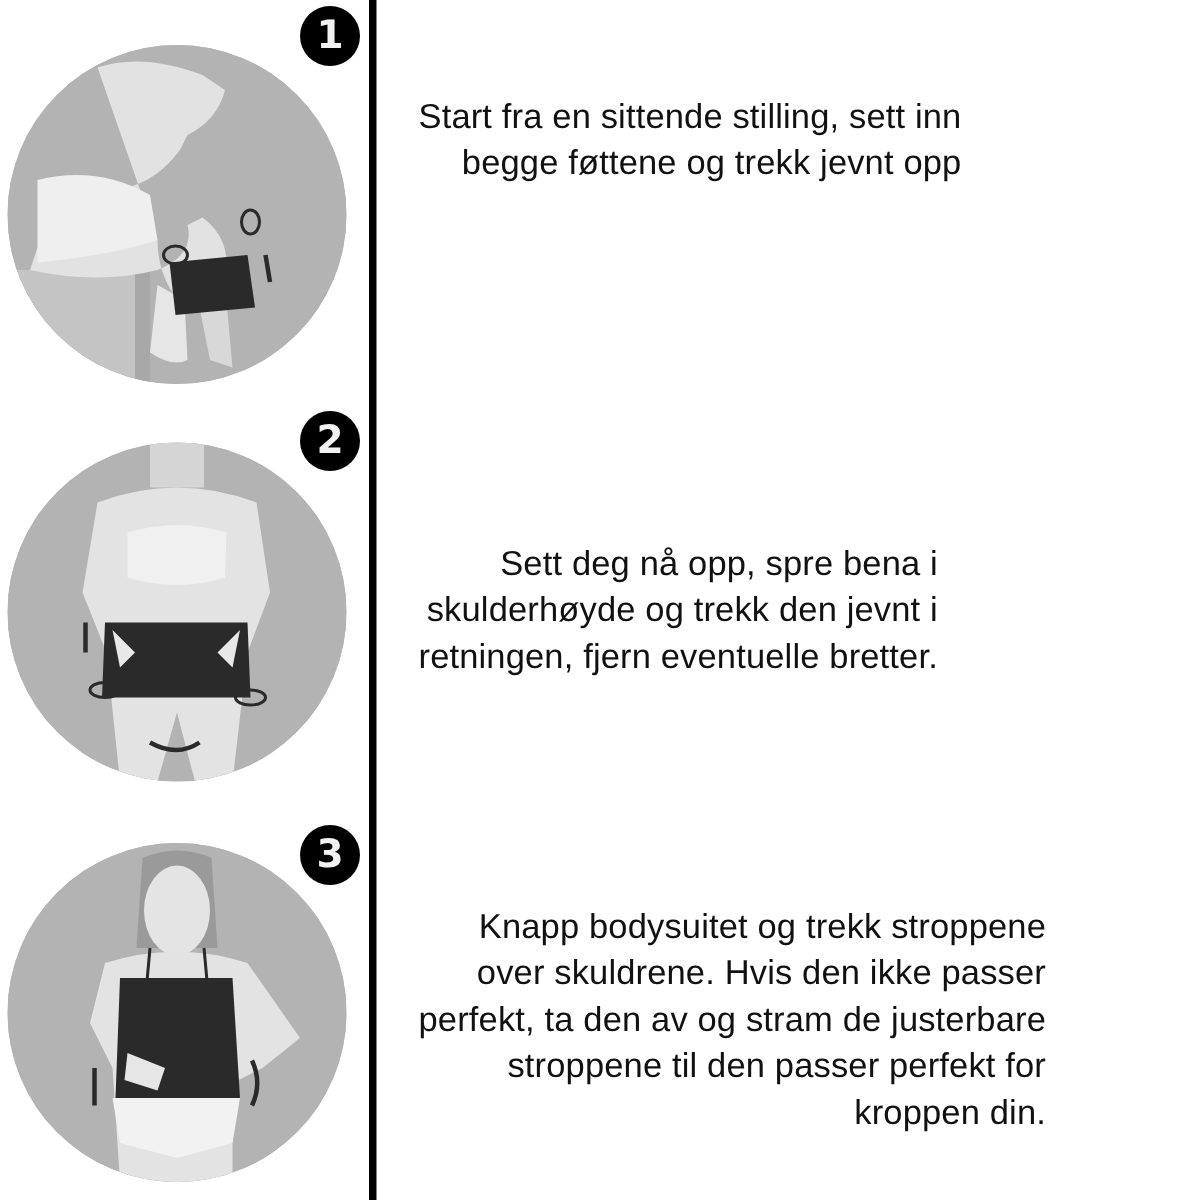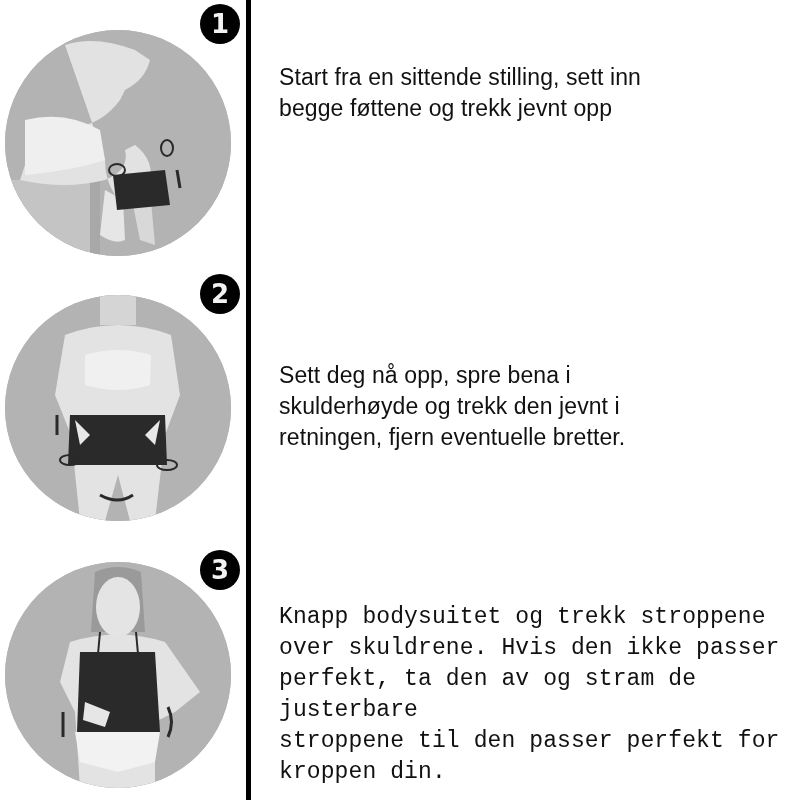--- a/index.html
+++ b/index.html
@@ -3,21 +3,21 @@
 <meta charset="utf-8">
 <style>
   html, body { margin:0; padding:0; background:#ffffff; }
   body { width:800px; height:800px; position:relative; overflow:hidden; font-family:"Liberation Sans", sans-serif; }
   .vline { position:absolute; left:246px; top:0; width:5px; height:800px; background:#000; }
   .step { position:absolute; left:0; width:800px; }
   .circle { position:absolute; left:5px; width:226px; height:226px; border-radius:50%; background:#b3b3b3; overflow:hidden; }
   .circle svg { width:100%; height:100%; display:block; }
   .badge { position:absolute; left:200px; width:40px; height:40px; border-radius:50%; background:#000; color:#f2f2f2;
            font-weight:bold; font-size:26px; line-height:40px; text-align:center; font-family:"DejaVu Sans", sans-serif; }
-  .text { position:absolute; left:279px; font-size:23px; line-height:31px; color:#111; letter-spacing:0.1px; white-space:pre-line; }
+  .text { position:absolute; left:279px; font-size:23px; line-height:31px; color:#111; letter-spacing:0.1px; white-space:pre-line;text-align:right; }
 </style>
 </head>
 <body>
 
 <div class="vline"></div>
 
 <div class="step" style="top:0;">
   <div class="circle" style="top:30px;">
     <svg viewBox="0 0 226 226">
       <rect x="0" y="0" width="226" height="226" fill="#b3b3b3"></rect>
@@ -70,18 +70,18 @@
       <path d="M75 90 L150 90 L155 170 L72 170 Z" fill="#2a2a2a"></path>
       <line x1="95" y1="70" x2="93" y2="92" stroke="#2a2a2a" stroke-width="2"></line>
       <line x1="131" y1="70" x2="133" y2="92" stroke="#2a2a2a" stroke-width="2"></line>
       <path d="M70 170 L155 170 L150 200 L113 210 L75 200 Z" fill="#f2f2f2"></path>
       <path d="M80 140 L105 150 L100 165 L78 158 Z" fill="#e6e6e6"></path>
       <line x1="58" y1="150" x2="58" y2="175" stroke="#2a2a2a" stroke-width="3"></line>
       <path d="M163 145 Q170 160 163 175" fill="none" stroke="#2a2a2a" stroke-width="3"></path>
     </svg>
   </div>
   <div class="badge" style="top:10px;">3</div>
-  <div class="text" style="top:62px;font-family:Liberation Mono, monospace;">Knapp bodysuitet og trekk stroppene
+  <div class="text" style="top:62px;">Knapp bodysuitet og trekk stroppene
 over skuldrene. Hvis den ikke passer
 perfekt, ta den av og stram de justerbare
 stroppene til den passer perfekt for
 kroppen din.</div>
 </div>
 
 </body></html>

